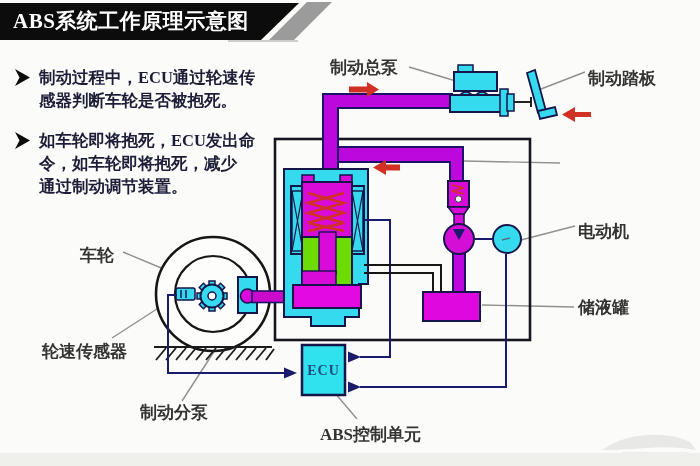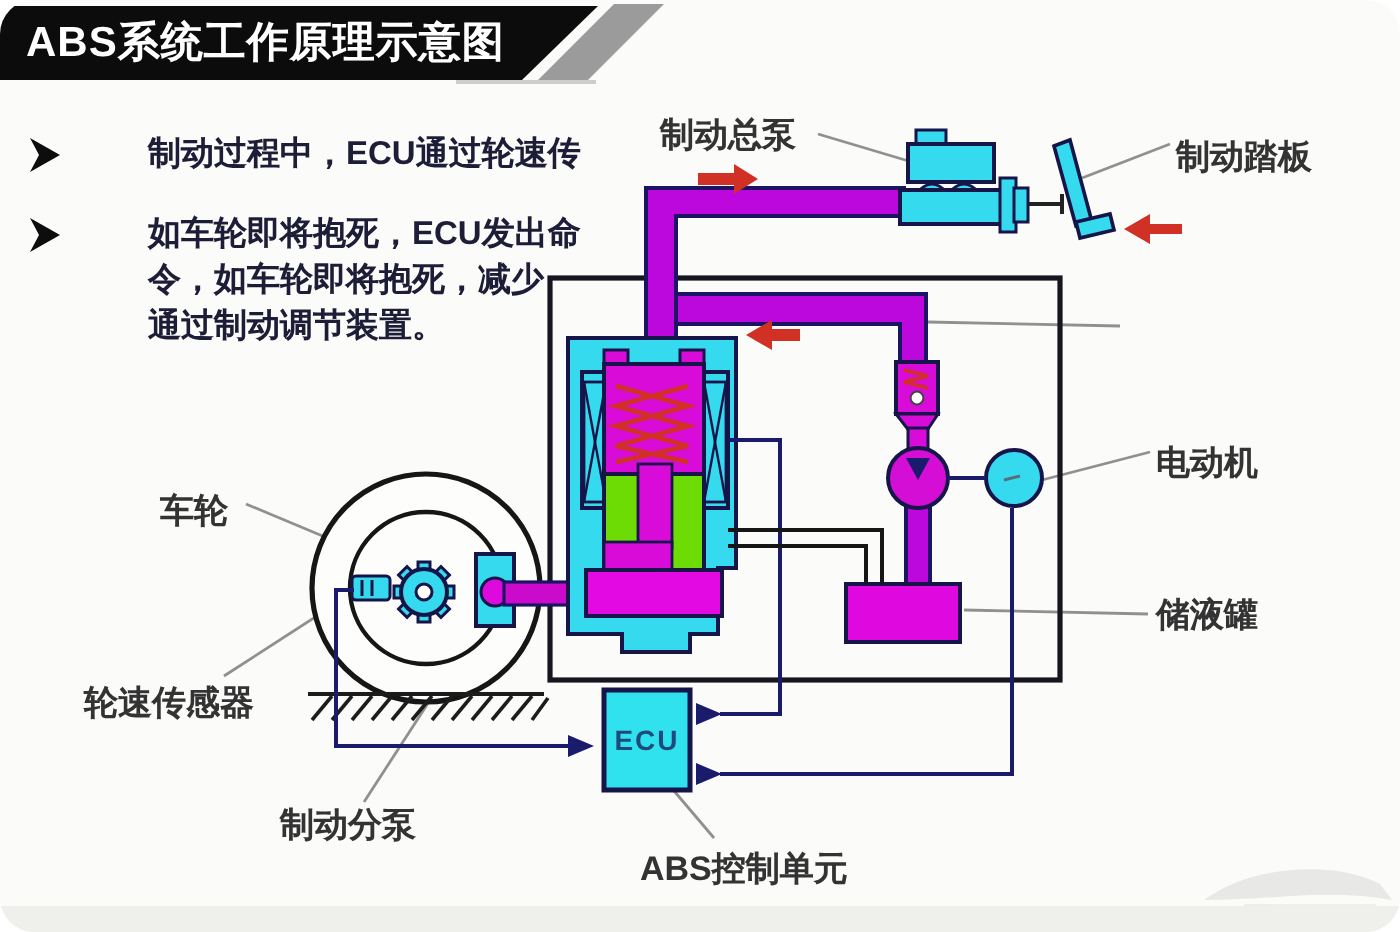--- a/index.html
+++ b/index.html
@@ -1,40 +1,39 @@
 <!DOCTYPE html>
 <html><head>
 <meta charset="utf-8">
 <style>
   html,body{margin:0;padding:0;}
   #stage{
     position:relative;width:700px;height:466px;overflow:hidden;
     background:#fbfbf9;
-    font-family:Liberation Sans, sans-serif;
-    border-radius:17px;
+    font-family:Liberation Serif, serif;
   }
   
   #banner-stripe{
     position:absolute;left:0;top:2px;width:334px;height:40px;background:#9b9b9b;
     clip-path:polygon(307px 0,332px 0,292px 40px,267px 40px);
   }
   #banner{
     position:absolute;left:0;top:3px;width:312px;height:37px;background:#0c0c0c;
     clip-path:polygon(0 0,299px 0,261px 37px,0 37px);
   }
   #banner .t{
     color:#ffffff;font-size:21px;font-weight:bold;line-height:37px;
     padding-left:13px;letter-spacing:0.5px;white-space:nowrap;
   }
   #banner-underline{
     position:absolute;left:228px;top:40px;width:70px;height:2px;background:#cdcdcd;
   }
   
   #notes{position:absolute;left:15px;top:66px;width:268px;}
-  .bullet{display:flex;margin-bottom:17px;gap:35px;}
+  .bullet{display:flex;margin-bottom:17px;}
   .bullet .arrow{
     flex:0 0 15px;width:15px;height:17px;margin:3px 9px 0 0;background:#0d0d0d;
     clip-path:polygon(0 0,100% 50%,0 100%,30% 50%);
   }
   .bullet .txt{color:#1d1d38;font-size:16.5px;font-weight:bold;line-height:23px;white-space:nowrap;}
   
   #diagram{position:absolute;left:0;top:0;}
   text.lbl{font-size:17px;font-weight:bold;fill:#333333;}
   text.ecu{font-size:14px;font-weight:bold;fill:#1f4a7c;letter-spacing:1px;}
   #bottom-strip{position:absolute;left:0;top:453px;width:700px;height:13px;background:#efefec;}
@@ -48,20 +47,21 @@
   <div id="banner">
     <div class="t">ABS系统工作原理示意图</div>
   </div>
   <div id="banner-underline"></div>
 
   <div id="notes">
     <div class="bullet">
       <div class="arrow"></div>
       <div class="txt">
         <div>制动过程中，ECU通过轮速传</div>
+        <div>感器判断车轮是否被抱死。</div>
       </div>
     </div>
     <div class="bullet">
       <div class="arrow"></div>
       <div class="txt">
         <div>如车轮即将抱死，ECU发出命</div>
         <div>令，如车轮即将抱死，减少</div>
         <div>通过制动调节装置。</div>
       </div>
     </div>

